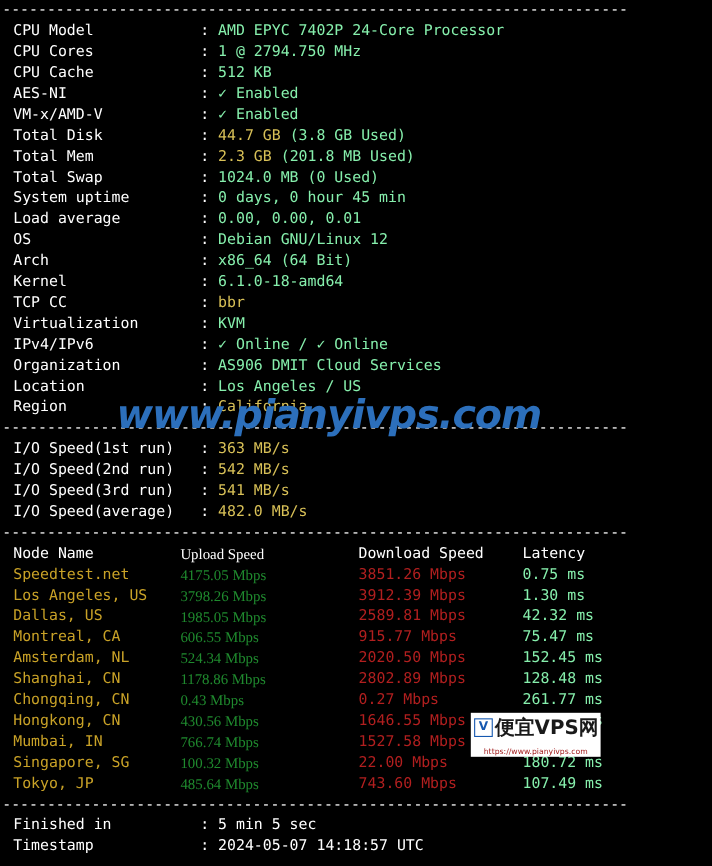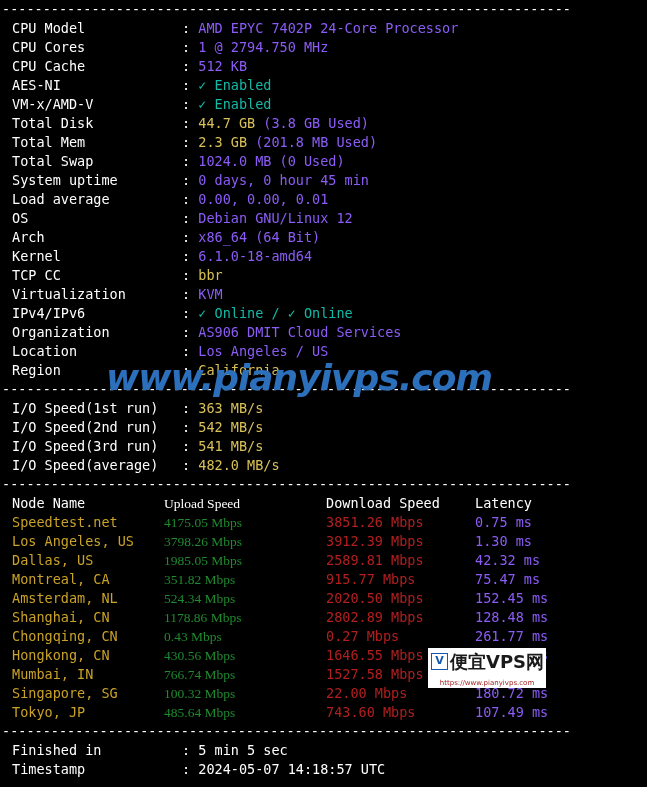--- a/index.html
+++ b/index.html
@@ -42,24 +42,24 @@
     overflow: hidden;
     padding-left: 12px;
   }
   .lbl {
     display: inline-block;
     width: 170px;
     color: #ffffff;
   }
   .colon { color: #ffffff; }
   .val { }
-  .cyan   { color: #8b5cf6; }
+  .cyan   { color: #86efac; }
   .yellow { color: #d8c057; }
   .gold   { color: #c9a227; }
-  .dkgreen{ color: #14b8a6; }
+  .dkgreen{ color: #86efac; }
   .green  { color: #1f8a2e; }
   .red    { color: #b21f1f; }
   .white  { color: #ffffff; }
 
   
   .trow {
     height: 19px;
     line-height: 19px;
     white-space: pre;
     overflow: hidden;
@@ -167,21 +167,21 @@
       <div class="row"><span class="lbl">I/O Speed(average)</span><span class="colon">: </span><span class="val yellow">482.0 MB/s</span></div>
     </div>
 
   <div class="hr">----------------------------------------------------------------------</div>
 
   <div id="speedtest-block">
       <div class="trow"><span class="c-node white">Node Name</span><span class="c-up white">Upload Speed</span><span class="c-down white">Download Speed</span><span class="c-lat white">Latency</span></div>
       <div class="trow"><span class="c-node gold">Speedtest.net</span><span class="c-up green">4175.05 Mbps</span><span class="c-down red">3851.26 Mbps</span><span class="c-lat cyan">0.75 ms</span></div>
       <div class="trow"><span class="c-node gold">Los Angeles, US</span><span class="c-up green">3798.26 Mbps</span><span class="c-down red">3912.39 Mbps</span><span class="c-lat cyan">1.30 ms</span></div>
       <div class="trow"><span class="c-node gold">Dallas, US</span><span class="c-up green">1985.05 Mbps</span><span class="c-down red">2589.81 Mbps</span><span class="c-lat cyan">42.32 ms</span></div>
-      <div class="trow"><span class="c-node gold">Montreal, CA</span><span class="c-up green">351.82 Mbps</span><span class="c-down red">915.77 Mbps</span><span class="c-lat cyan">75.47 ms</span></div>
+      <div class="trow"><span class="c-node gold">Montreal, CA</span><span class="c-up green">606.55 Mbps</span><span class="c-down red">915.77 Mbps</span><span class="c-lat cyan">75.47 ms</span></div>
       <div class="trow"><span class="c-node gold">Amsterdam, NL</span><span class="c-up green">524.34 Mbps</span><span class="c-down red">2020.50 Mbps</span><span class="c-lat cyan">152.45 ms</span></div>
       <div class="trow"><span class="c-node gold">Shanghai, CN</span><span class="c-up green">1178.86 Mbps</span><span class="c-down red">2802.89 Mbps</span><span class="c-lat cyan">128.48 ms</span></div>
       <div class="trow"><span class="c-node gold">Chongqing, CN</span><span class="c-up green">0.43 Mbps</span><span class="c-down red">0.27 Mbps</span><span class="c-lat cyan">261.77 ms</span></div>
       <div class="trow"><span class="c-node gold">Hongkong, CN</span><span class="c-up green">430.56 Mbps</span><span class="c-down red">1646.55 Mbps</span><span class="c-lat cyan">161.82 ms</span></div>
       <div class="trow"><span class="c-node gold">Mumbai, IN</span><span class="c-up green">766.74 Mbps</span><span class="c-down red">1527.58 Mbps</span><span class="c-lat cyan">223 ms</span></div>
       <div class="trow"><span class="c-node gold">Singapore, SG</span><span class="c-up green">100.32 Mbps</span><span class="c-down red">22.00 Mbps</span><span class="c-lat cyan">180.72 ms</span></div>
       <div class="trow"><span class="c-node gold">Tokyo, JP</span><span class="c-up green">485.64 Mbps</span><span class="c-down red">743.60 Mbps</span><span class="c-lat cyan">107.49 ms</span></div>
     </div>
 
   <div class="hr">----------------------------------------------------------------------</div>

